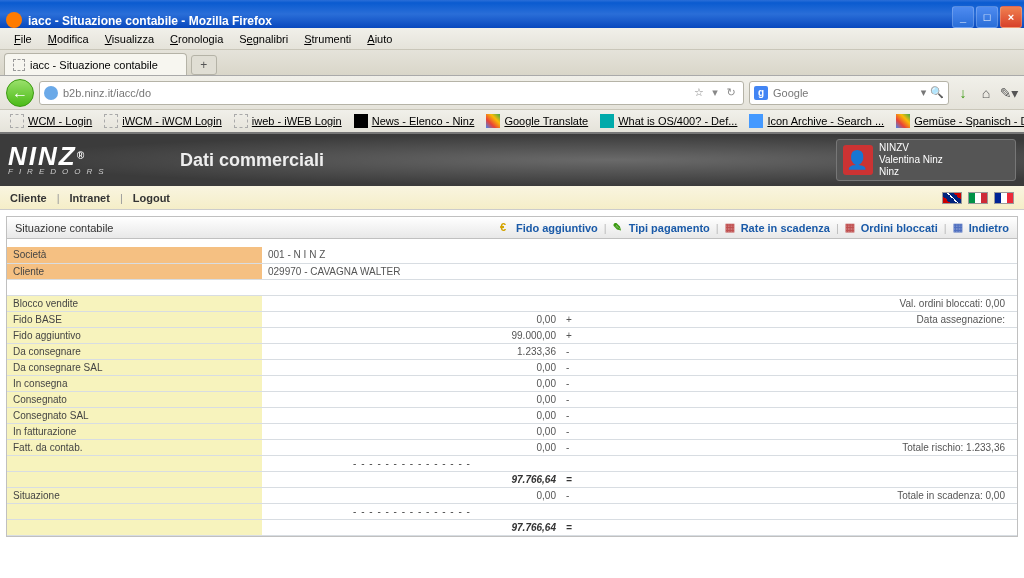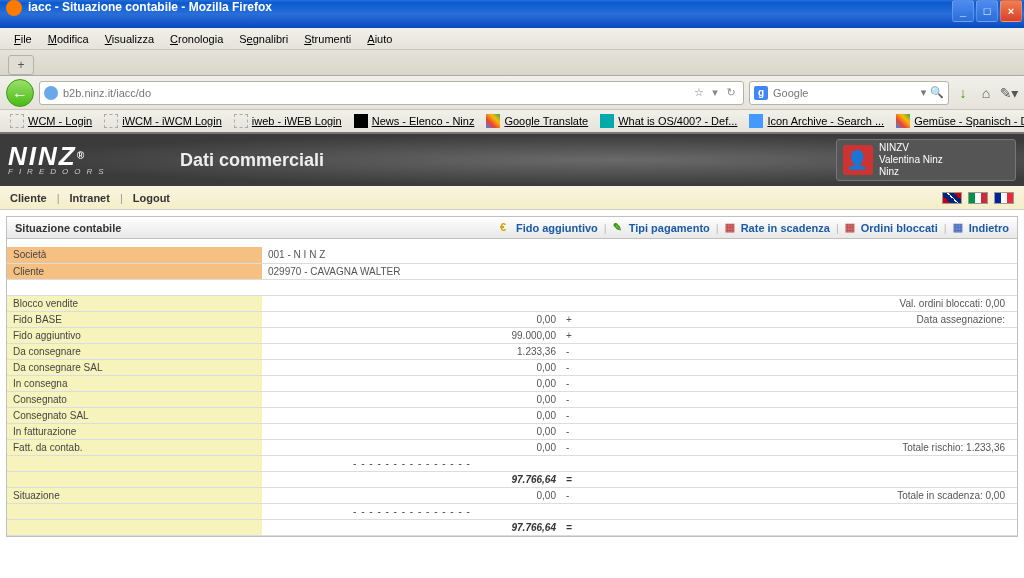--- a/index.html
+++ b/index.html
@@ -1,19 +1,19 @@
 <!DOCTYPE html>
 <html><head>
 <meta charset="utf-8">
 <style>
 * { margin: 0; padding: 0; box-sizing: border-box; font-family: Tahoma, Arial, sans-serif; }
 html, body { width: 1024px; height: 578px; overflow: hidden; background: #fff; }
 
 
-.titlebar { height: 28px; background: linear-gradient(to bottom,#2a6ed8 0,#0a5bd0 10%,#2a6ed8 50%,#0848be 100%); display: flex; align-items: flex-start; padding: 0 2px 0 6px; color: #fff; font-size: 12px; font-weight: bold; }
+.titlebar { height: 28px; background: linear-gradient(to bottom,#2a6ed8 0,#0a5bd0 10%,#2a6ed8 50%,#0848be 100%); display: flex; align-items: flex-end; padding: 0 2px 0 6px; color: #fff; font-size: 12px; font-weight: bold; }
 .titlebar .ff-icon { width: 16px; height: 16px; background: #ff7b00; border-radius: 50%; margin-right: 6px; position: relative; }
 .titlebar .title { flex: 1; }
 .winbtns { display: flex; gap: 2px; }
 .winbtn { width: 22px; height: 22px; border-radius: 3px; display: flex; align-items: center; justify-content: center; font-family: Arial; font-weight: bold; font-size: 11px; }
 .winbtn.min,.winbtn.max { background: linear-gradient(to bottom,#4e8bf0,#2a6ed8); border: 1px solid #fff3; }
 .winbtn.close { background: linear-gradient(to bottom,#f08050,#d8412a); border: 1px solid #fff3; }
 
 
 .menubar { height: 22px; background: linear-gradient(to bottom,#f1f0ea,#e5e3da); font-size: 11px; display: flex; align-items: center; padding: 0 6px; border-bottom: 1px solid #c9c6b9; }
 .menubar span { padding: 2px 8px; cursor: default; }
@@ -62,21 +62,21 @@
 .appnav .sep { margin: 0 10px; color: #999; font-weight: normal; }
 .flags { margin-left: auto; display: flex; gap: 6px; }
 .flag { width: 20px; height: 12px; border: 1px solid #999; }
 .flag.uk { background: linear-gradient(45deg,#c00 25%,#00247d 25% 50%,#fff 50% 55%,#00247d 55% 75%,#c00 75%); }
 .flag.it { background: linear-gradient(to right,#009246 33%,#fff 33% 66%,#ce2b37 66%); }
 .flag.fr { background: linear-gradient(to right,#002395 33%,#fff 33% 66%,#ed2939 66%); }
 
 
 .panel { margin: 6px; border: 1px solid #c0c0c0; }
 .panelhead { height: 22px; background: linear-gradient(to bottom,#fff,#e8e8e8); border-bottom: 1px solid #c0c0c0; display: flex; align-items: center; font-size: 11px; padding: 0 8px; }
-.panelhead .title { font-weight: bold; color: #333; }
+.panelhead .title { font-weight: normal; color: #333; }
 .panelhead .actions { margin-left: auto; display: flex; align-items: center; gap: 6px; }
 .panelhead .action { color: #1a5aa8; font-weight: bold; cursor: pointer; display: flex; align-items: center; gap: 3px; }
 .panelhead .asep { color: #bbb; }
 .aicon { width: 13px; height: 13px; display: inline-block; }
 .aicon.euro::before { content: "€"; color: #d4a400; font-weight: bold; }
 .aicon.pay::before { content: "✎"; color: #3a9a10; }
 .aicon.cal::before { content: "▦"; color: #c05050; font-size: 11px; }
 .aicon.ord::before { content: "▦"; color: #c05050; font-size: 11px; }
 .aicon.back::before { content: "▦"; color: #5070c0; font-size: 11px; }
 
@@ -110,20 +110,24 @@
   <span><u>F</u>ile</span>
   <span><u>M</u>odifica</span>
   <span><u>V</u>isualizza</span>
   <span><u>C</u>ronologia</span>
   <span>S<u>e</u>gnalibri</span>
   <span><u>S</u>trumenti</span>
   <span><u>A</u>iuto</span>
 </div>
 
 <div class="tabbar">
+  <div class="tab">
+    <span class="fav"></span>
+    <span>iacc - Situazione contabile</span>
+  </div>
   <div class="tab-add">+</div>
 </div>
 
 <div class="navbar">
   <div class="backbtn">←</div>
   <div class="urlbar">
     <span class="globe"></span>
     <span>b2b.ninz.it/iacc/do</span>
     <span class="spacer"></span>
     <span class="star">☆</span>

